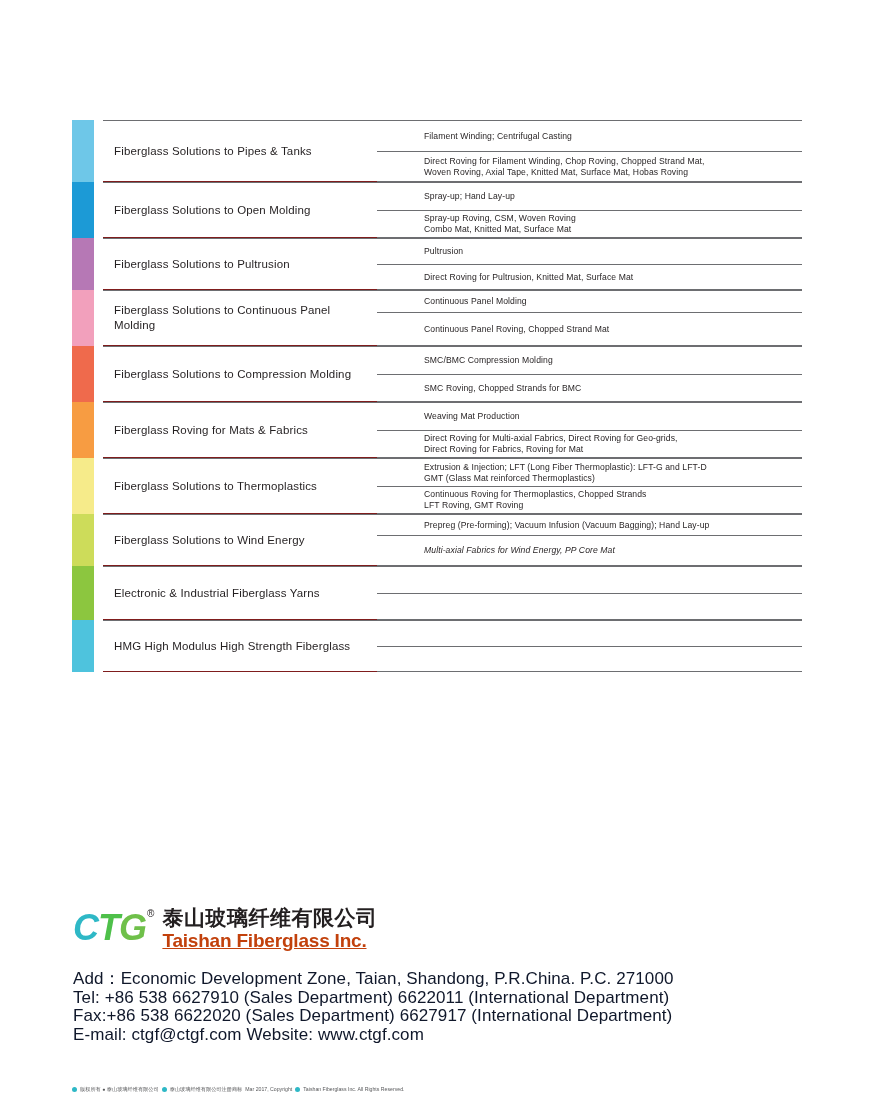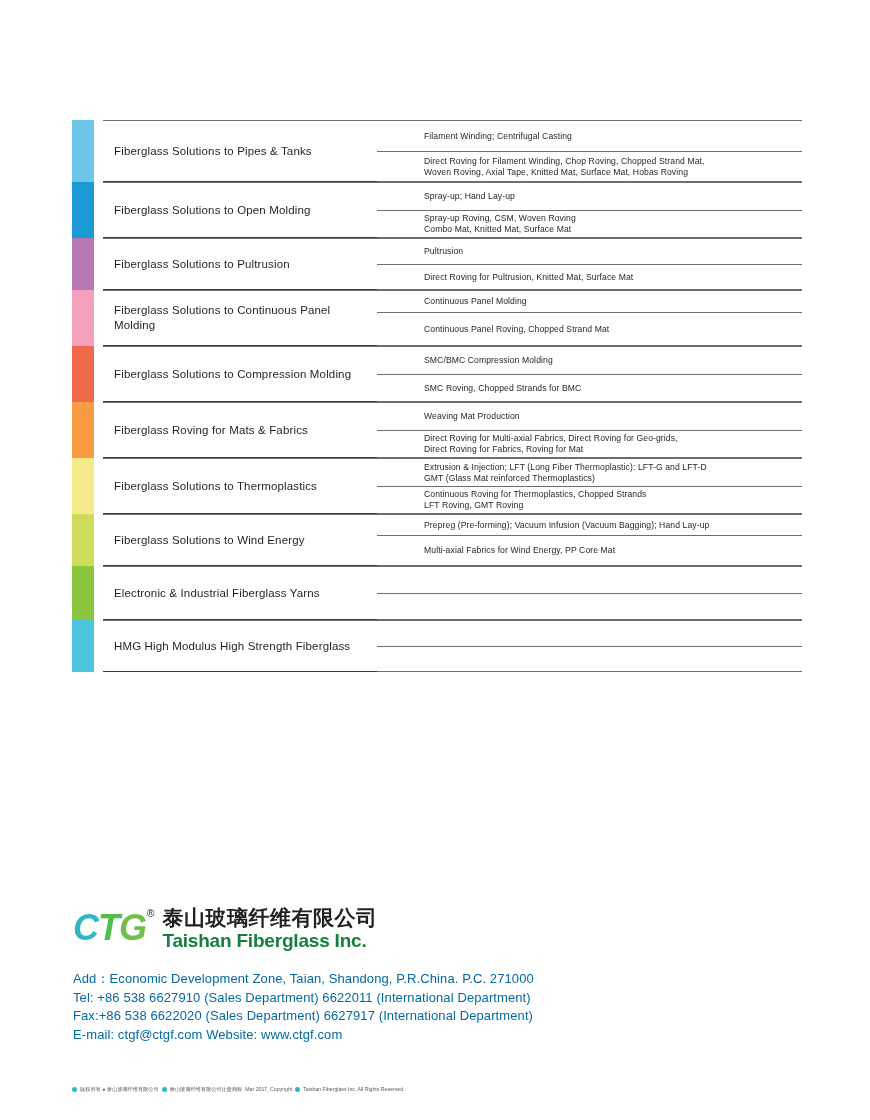--- a/index.html
+++ b/index.html
@@ -125,32 +125,33 @@
   .logo-cn {
     font-size: 21px;
     font-weight: bold;
     color: #231f20;
     line-height: 24px;
     letter-spacing: 0.5px;
   }
   .logo-en {
     font-size: 19px;
     font-weight: bold;
-    color: #15803d;
+    color: #c2410c;
     line-height: 22px;
     letter-spacing: -0.2px;
+    text-decoration: underline;
   }
 
   .contact {
     position: absolute;
     left: 73px;
     top: 970px;
-    font-size: 13px;
+    font-size: 17px;
     line-height: 18.5px;
-    color: #0369a1;
+    color: #0f172a;
     letter-spacing: 0.1px;
   }
   .contact div { white-space: nowrap; }
 
   .copyright {
     position: absolute;
     left: 72px;
     top: 1085px;
     width: 730px;
     font-size: 5.2px;
@@ -318,21 +319,21 @@
           <div class="swatch-inner" style="background: rgb(205, 220, 90);"></div>
         </div>
         <div class="gap"></div>
         <div class="cat-cell">Fiberglass Solutions to Wind Energy</div>
         <div class="right-col">
           <div class="sub-cell" style="height: 26px;">
             <span class="txt">
               <div>Prepreg (Pre-forming); Vacuum Infusion (Vacuum Bagging); Hand Lay-up</div>
             </span>
           </div>
-          <div class="sub-cell last" style="height: 38px;">
+          <div class="sub-cell last" style="height: 38px; font-style: italic;">
             <span class="txt">
               <div>Multi-axial Fabrics for Wind Energy, PP Core Mat</div>
             </span>
           </div>
         </div>
       </div>
       <div class="row" style="height: 54px;">
         <div class="swatch">
           <div class="swatch-inner" style="background: rgb(140, 198, 63);"></div>
         </div>

